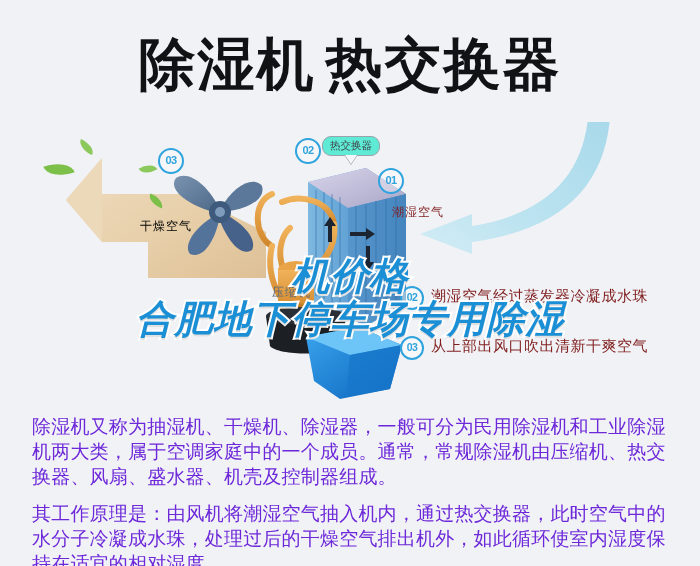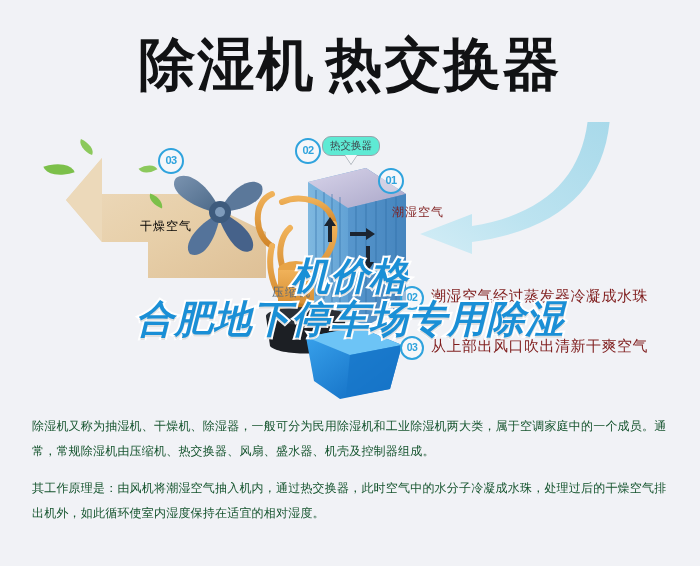--- a/index.html
+++ b/index.html
@@ -95,21 +95,21 @@
   .wm-line{
     display:block;font-size:38px;line-height:43px;font-weight:bold;
     font-style:italic;color:#1a8fd6;letter-spacing:1px;
     -webkit-text-stroke:4px #ffffff;paint-order:stroke fill;
     text-shadow:0 2px 0 rgba(0,0,0,.12);
   }
 
   
   .body-text{position:absolute;left:32px;top:414px;width:640px;}
   .para{
-    font-size:12px;line-height:25px;color:#14532d;
+    font-size:19px;line-height:25px;color:#6d28d9;
     letter-spacing:.2px;margin:0 0 12px 0;text-align:left;
   }
 </style>
 </head>
 <body>
 
 <div id="stage">
 
   <div class="title">
     <span class="t1">除湿机</span><span class="t2">热交换器</span>

